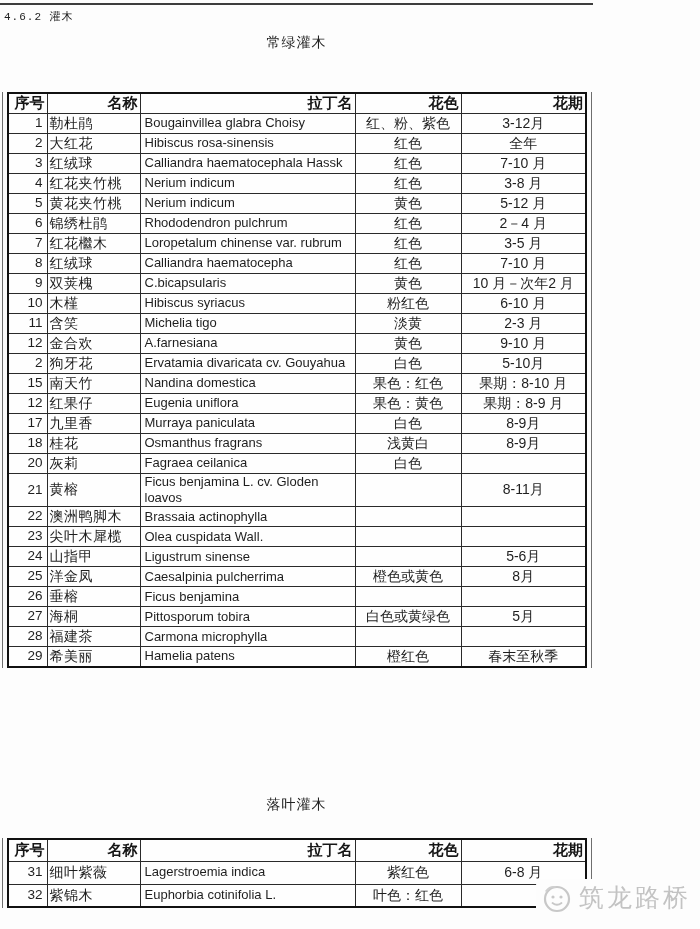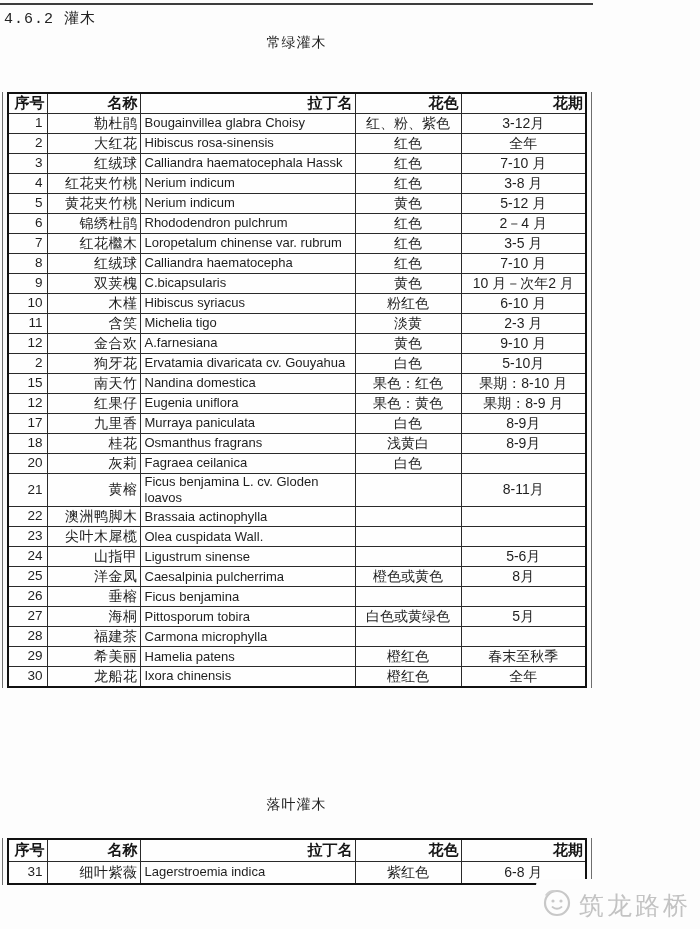--- a/index.html
+++ b/index.html
@@ -13,21 +13,21 @@
   }
   .page { position:relative; width:700px; height:929px; background:#fdfdfd; }
 
   .top-rule {
     position:absolute; top:3px; left:0;
     width:593px; height:2px; background:#3d3d3d;
   }
   .section-heading {
     position:absolute; top:9px; left:4px;
     font-family:"Liberation Mono","DejaVu Sans Mono",monospace;
-    font-size:15px; letter-spacing:1px; color:#222;
+    font-size:11px; letter-spacing:1px; color:#222;
     white-space:pre;
   }
   .table-title {
     position:absolute; left:0; width:593px;
     text-align:center; font-size:14px; color:#222;
     letter-spacing:1px;
   }
   .title-1 { top:34px; }
   .title-2 { top:796px; }
 
@@ -66,38 +66,37 @@
   .t2 th { height:22px; }
 
   
   col.c0 { width:39px; }
   col.c1 { width:93px; }
   col.c2 { width:215px; }
   col.c3 { width:106px; }
   col.c4 { width:125px; }
 
   td.c0 { text-align:right; padding-right:4px; font-size:13.5px; }
-  td.c1 { text-align:right; padding-left:2px; font-size:14px; letter-spacing:0.5px;margin-left:32px; }
+  td.c1 { text-align:left; padding-left:2px; font-size:14px; letter-spacing:0.5px;margin-left:32px; }
   td.c2 { text-align:left; padding-left:4px; font-size:13px;margin-left:40px; }
   td.c3 { text-align:center; font-size:14px; }
   td.c4 { text-align:center; font-size:14px;margin-left:27px; }
 
   .watermark {
     position:absolute; top:879px; left:536px;
     display:flex; align-items:center; gap:7px;
     background:#fdfdfd;
     padding:2px 4px 2px 6px;
     border-radius:6px;
   }
   .wm-logo { width:30px; height:30px; display:block; }
   .wm-text {
     font-size:25px; color:#c3c3c3;
     letter-spacing:3px; white-space:nowrap;
     font-weight:500;
-    margin-top:8px;
   }
 </style>
 </head>
 <body>
 
 <div class="page">
 
   <div class="top-rule"></div>
 
   <div class="section-heading">4.6.2 灌木</div>
@@ -305,27 +304,20 @@
             <td class="c3"></td>
             <td class="c4"></td>
           </tr>
           <tr>
             <td class="c0">29</td>
             <td class="c1">希美丽</td>
             <td class="c2">Hamelia patens</td>
             <td class="c3">橙红色</td>
             <td class="c4">春末至秋季</td>
           </tr>
-          <tr>
-            <td class="c0">30</td>
-            <td class="c1">龙船花</td>
-            <td class="c2">Ixora chinensis</td>
-            <td class="c3">橙红色</td>
-            <td class="c4">全年</td>
-          </tr>
         </tbody>
     </table>
   </div>
 
   <div class="table-title title-2">落叶灌木</div>
 
   <div class="twrap twrap-2">
     <table class="t2">
       <colgroup>
         <col class="c0">
@@ -344,20 +336,27 @@
           </tr>
         </thead>
       <tbody>
           <tr>
             <td class="c0">31</td>
             <td class="c1">细叶紫薇</td>
             <td class="c2">Lagerstroemia indica</td>
             <td class="c3">紫红色</td>
             <td class="c4">6-8 月</td>
           </tr>
+          <tr>
+            <td class="c0">32</td>
+            <td class="c1">紫锦木</td>
+            <td class="c2">Euphorbia cotinifolia L.</td>
+            <td class="c3">叶色：红色</td>
+            <td class="c4"></td>
+          </tr>
         </tbody>
     </table>
   </div>
 
   <div class="watermark">
     <svg class="wm-logo" viewBox="0 0 30 30" aria-hidden="true">
       <circle cx="15" cy="16" r="12" fill="none" stroke="#c8c8c8" stroke-width="2.2"></circle>
       <path d="M4 8 Q8 3 13 4" fill="none" stroke="#cfcfcf" stroke-width="1.6" stroke-linecap="round"></path>
       <circle cx="11" cy="14" r="1.6" fill="#c8c8c8"></circle>
       <circle cx="19" cy="14" r="1.6" fill="#c8c8c8"></circle>

